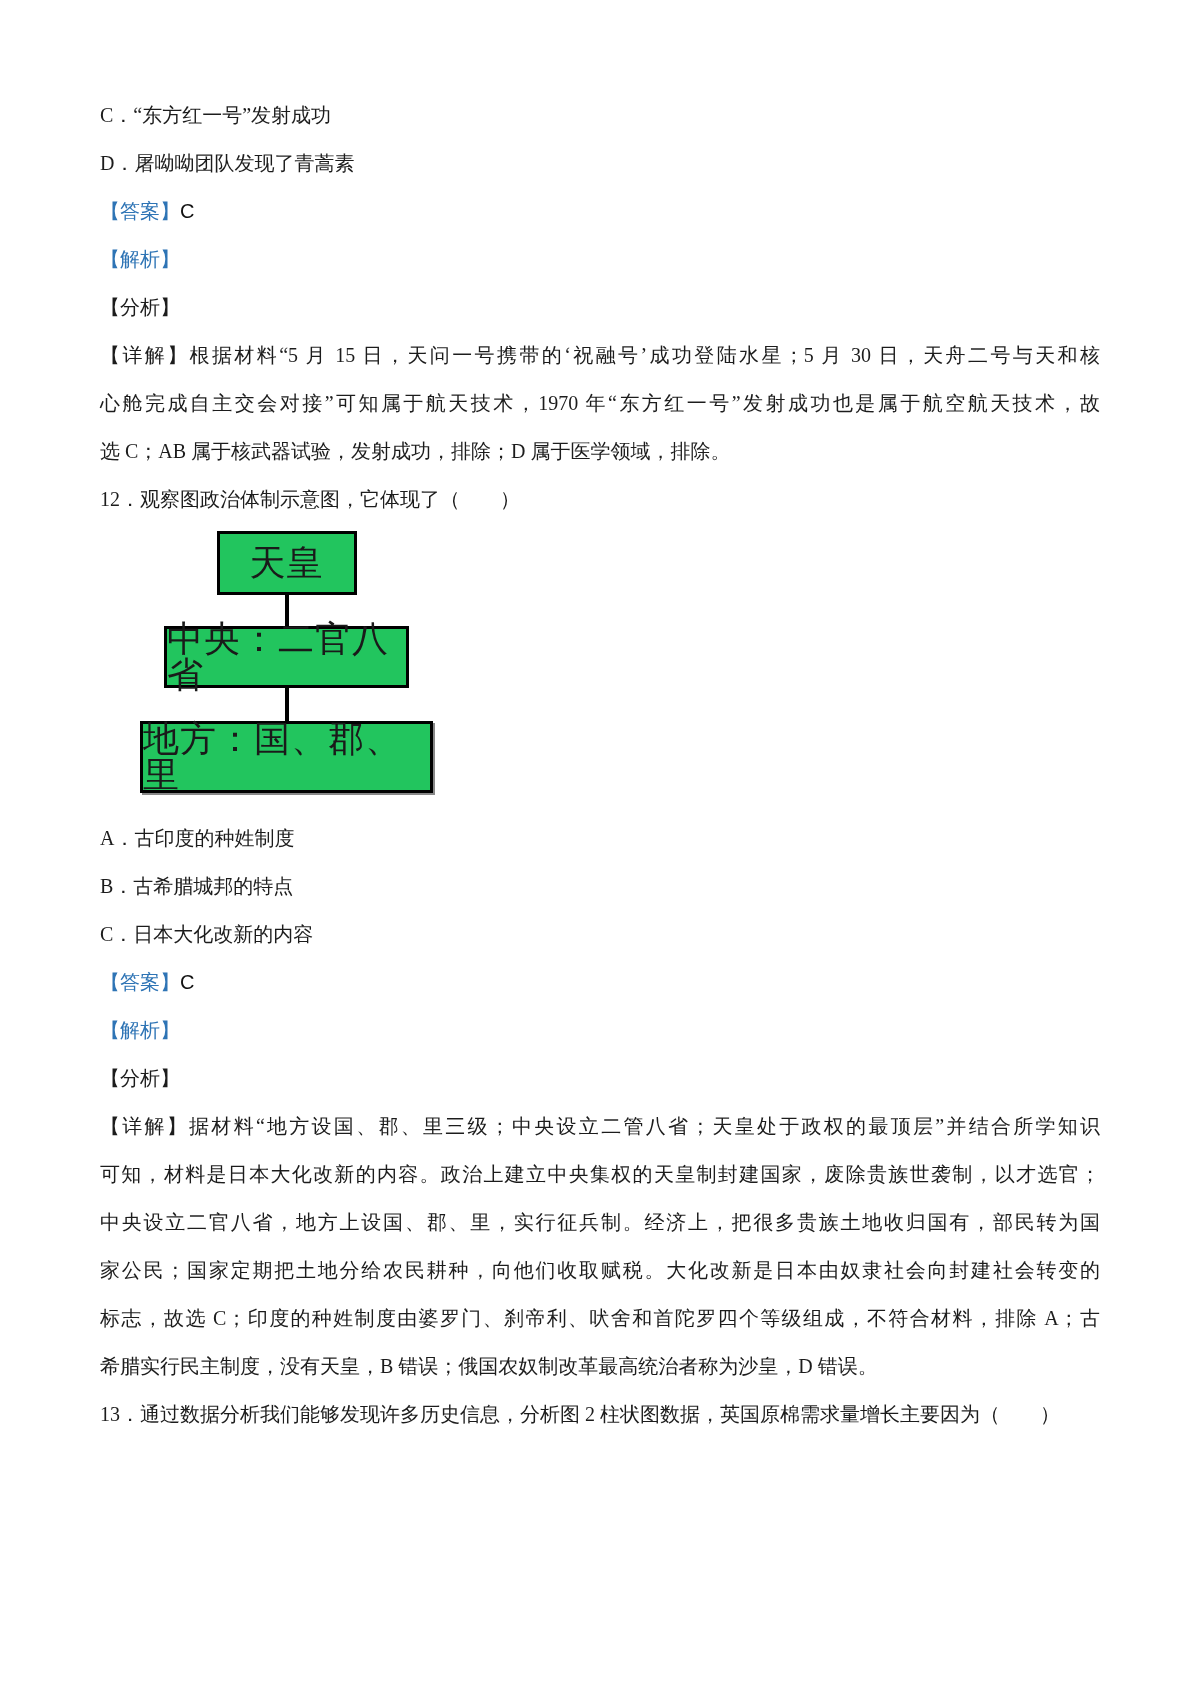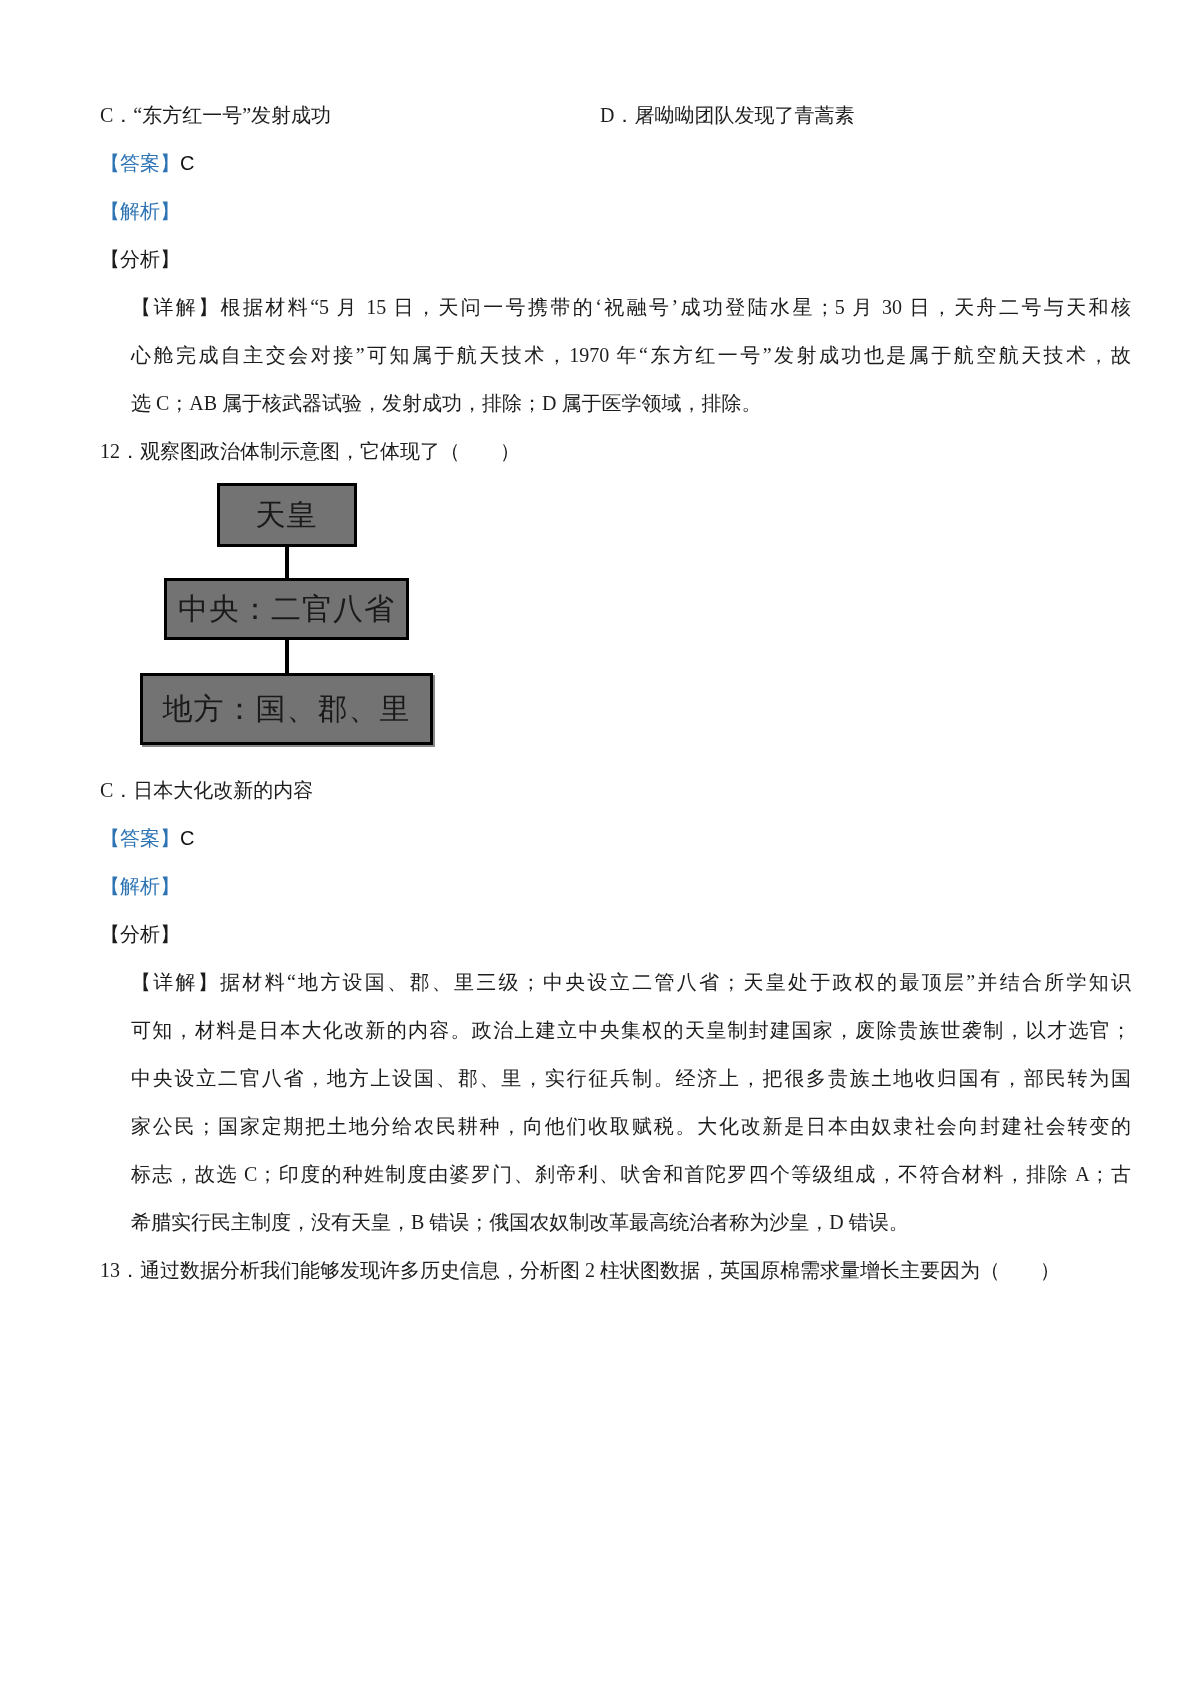--- a/index.html
+++ b/index.html
@@ -9,39 +9,39 @@
     margin:0 auto;
     background:#ffffff;
     box-sizing:border-box;
     padding:91px 100px 0 100px;
     font-family:"Liberation Serif","DejaVu Serif",serif;
     color:#1c1c1c;
     font-size:20px;
     overflow:hidden;
   }
   .row { line-height:48px; }
-  .opt-row { display:flex; }
+  .opt-row { display:flex;flex-direction:column; }
   .opt-left { display:inline-block; width:500px; }
   .opt-right { display:inline-block; }
   .blue { color:var(--accent,#2E74B5); }
   .ans-letter { font-family:"Liberation Sans","DejaVu Sans",sans-serif; color:#111; }
-  .para { width:1000px;margin-left:31px; }
+  .para { width:1000px; }
   .jline { line-height:48px; text-align:justify; text-align-last:justify; }
   .jline.last { text-align-last:auto; }
   
   .diagram {
     width:293px;
     margin:8px 0 21px 40px;
     display:flex; flex-direction:column; align-items:center;
     font-family:"Liberation Sans","DejaVu Sans",sans-serif;
   }
   .dbox {
-    border:3px solid #000; background:#737373; box-sizing:border-box;
+    border:3px solid #000; background:#22c55e; box-sizing:border-box;
     display:flex; align-items:center; justify-content:center;
-    font-size:30px; line-height:1; color:#1a1a1a; letter-spacing:1px;
+    font-size:36px; line-height:1; color:#1a1a1a; letter-spacing:1px;
   }
   .dbox-top { width:140px; height:64px; }
   .dbox-mid { width:245px; height:62px; }
   .dbox-bot { width:293px; height:72px; box-shadow:2px 2px 0 #888; }
   .dline { width:4px; background:#000; }
   .dline-1 { height:31px; }
   .dline-2 { height:33px; }
 </style>
 </head>
 <body>
@@ -75,20 +75,24 @@
 
   <div class="diagram">
     <div class="dbox dbox-top">天皇</div>
     <div class="dline dline-1"></div>
     <div class="dbox dbox-mid">中央：二官八省</div>
     <div class="dline dline-2"></div>
     <div class="dbox dbox-bot">地方：国、郡、里</div>
   </div>
 
   <div class="row opt-row">
+    <span class="opt-left">A．古印度的种姓制度</span>
+    <span class="opt-right">B．古希腊城邦的特点</span>
+  </div>
+  <div class="row opt-row">
     <span class="opt-left">C．日本大化改新的内容</span>
   </div>
 
   <div class="row">
     <span class="blue">【答案】</span><span class="ans-letter">C</span>
   </div>
 
   <div class="row">
     <span class="blue">【解析】</span>
   </div>

